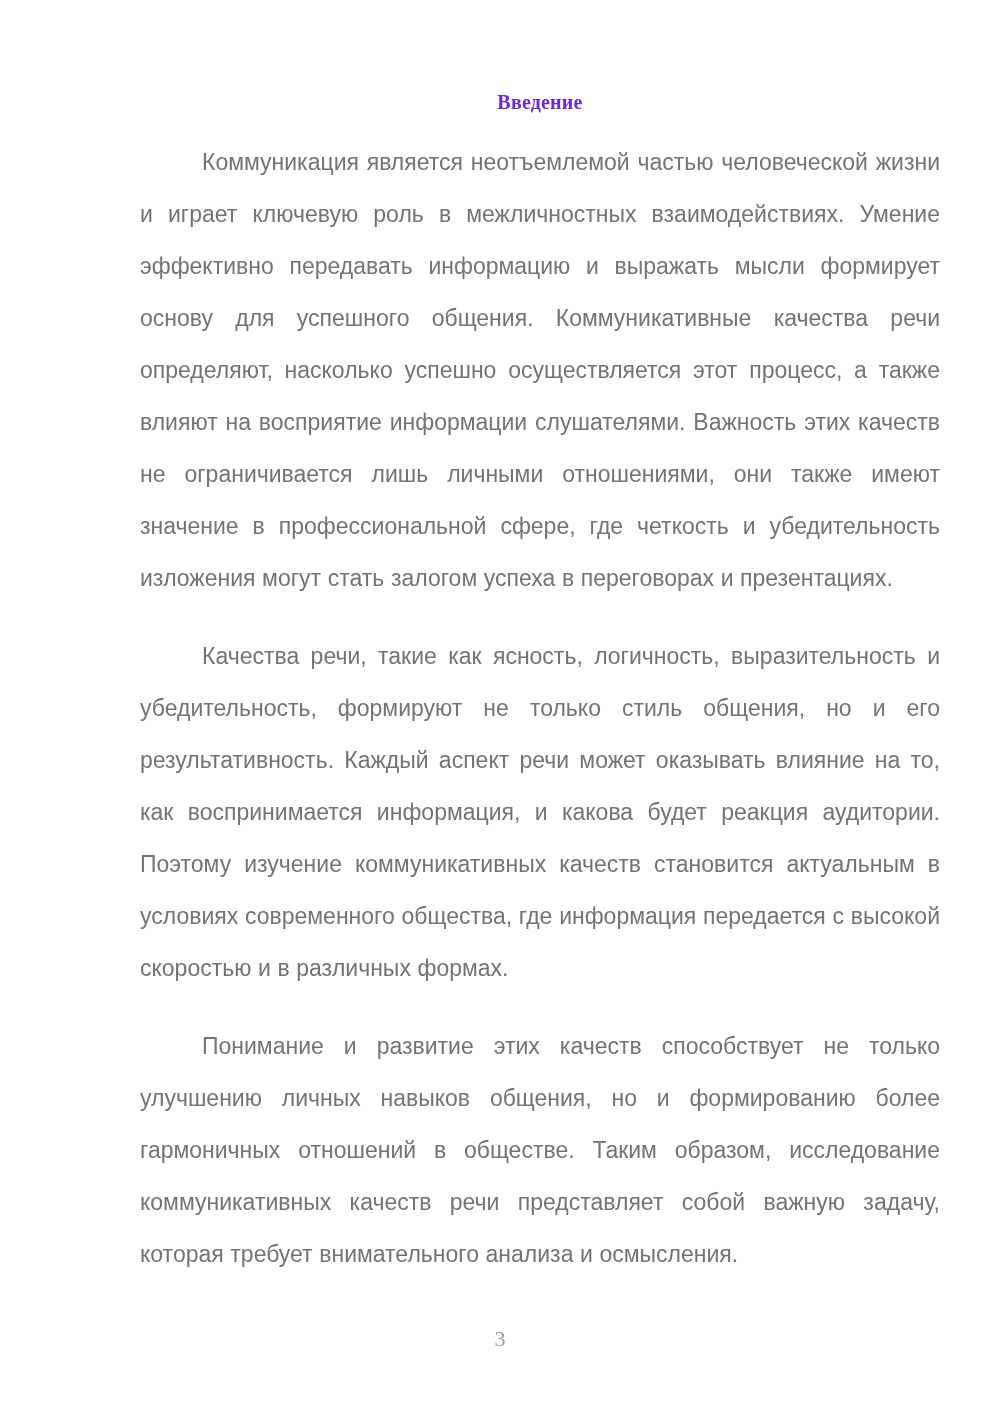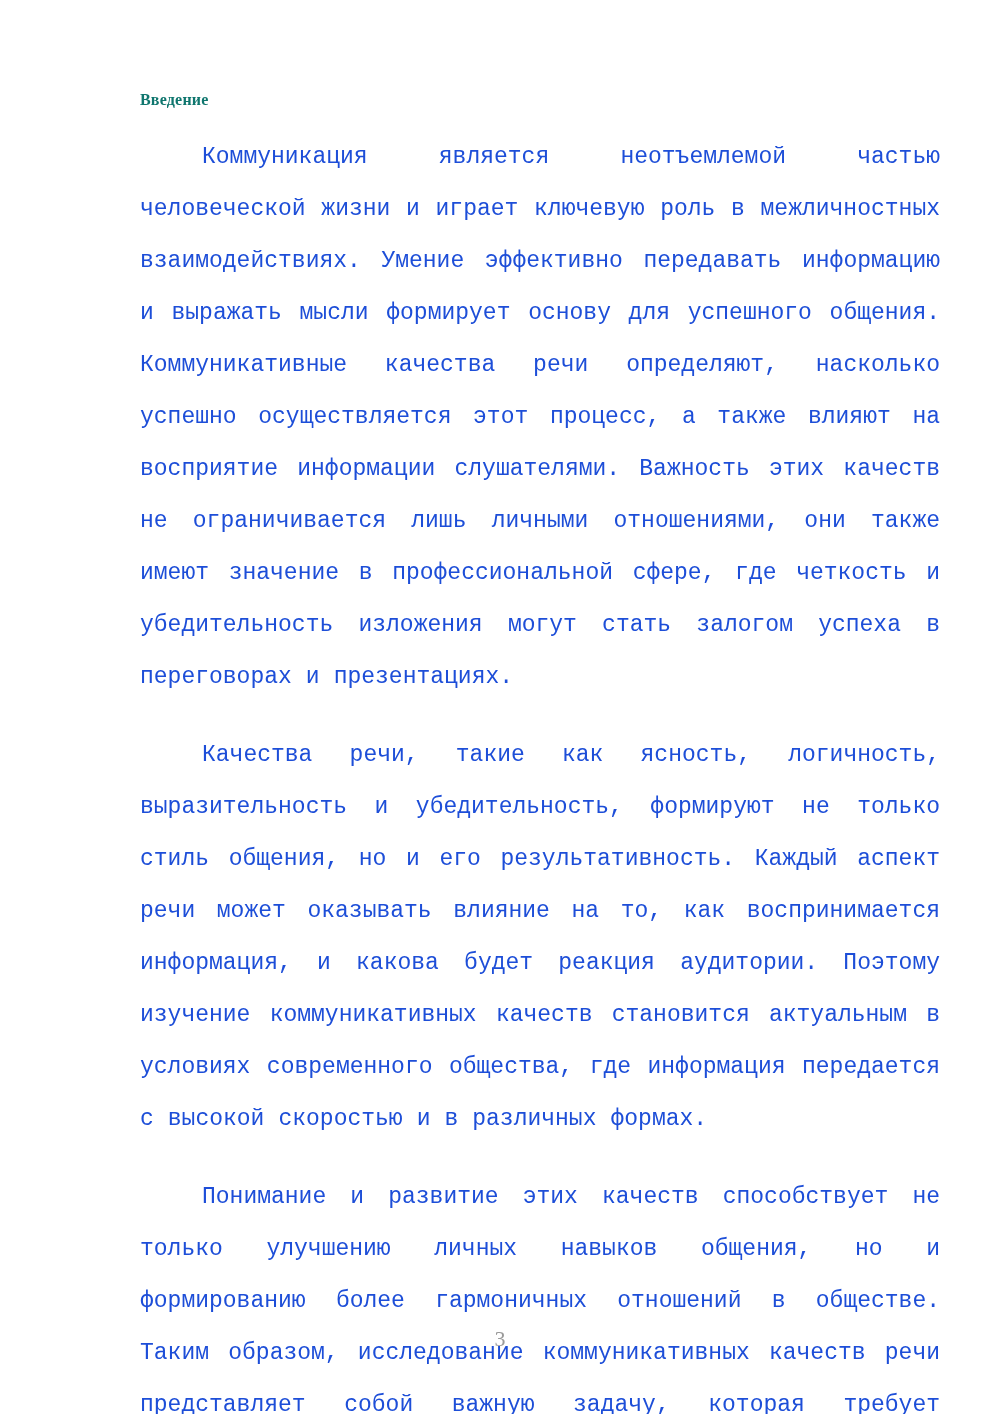--- a/index.html
+++ b/index.html
@@ -23,38 +23,38 @@
 
   .content {
     position: absolute;
     left: 140px;
     top: 90px;
     width: 800px;
   }
 
   .doc-title {
     font-family: "Liberation Serif", "DejaVu Serif", serif;
-    font-size: 16px;
+    font-size: 20px;
     font-weight: bold;
-    text-align: left;
+    text-align: center;
     line-height: 1.2;
     margin: 0 0 22px 0;
     letter-spacing: 0.2px;
-    color: #0f766e;
+    color: #6d28d9;
   }
 
   .body-paragraph {
-    font-family: Liberation Mono, monospace;
+    font-family: Liberation Sans, sans-serif;
     font-size: 23px;
     line-height: 52px;
     text-align: justify;
     text-justify: inter-word;
     text-indent: 62px;
     margin: 0 0 26px 0;
-    color: #1d4ed8;
+    color: #737373;
     hyphens: none;
     word-spacing: 0.2px;
   }
 
   .body-paragraph:last-of-type {
     margin-bottom: 0;
   }
 
   .page-number {
     position: absolute;

